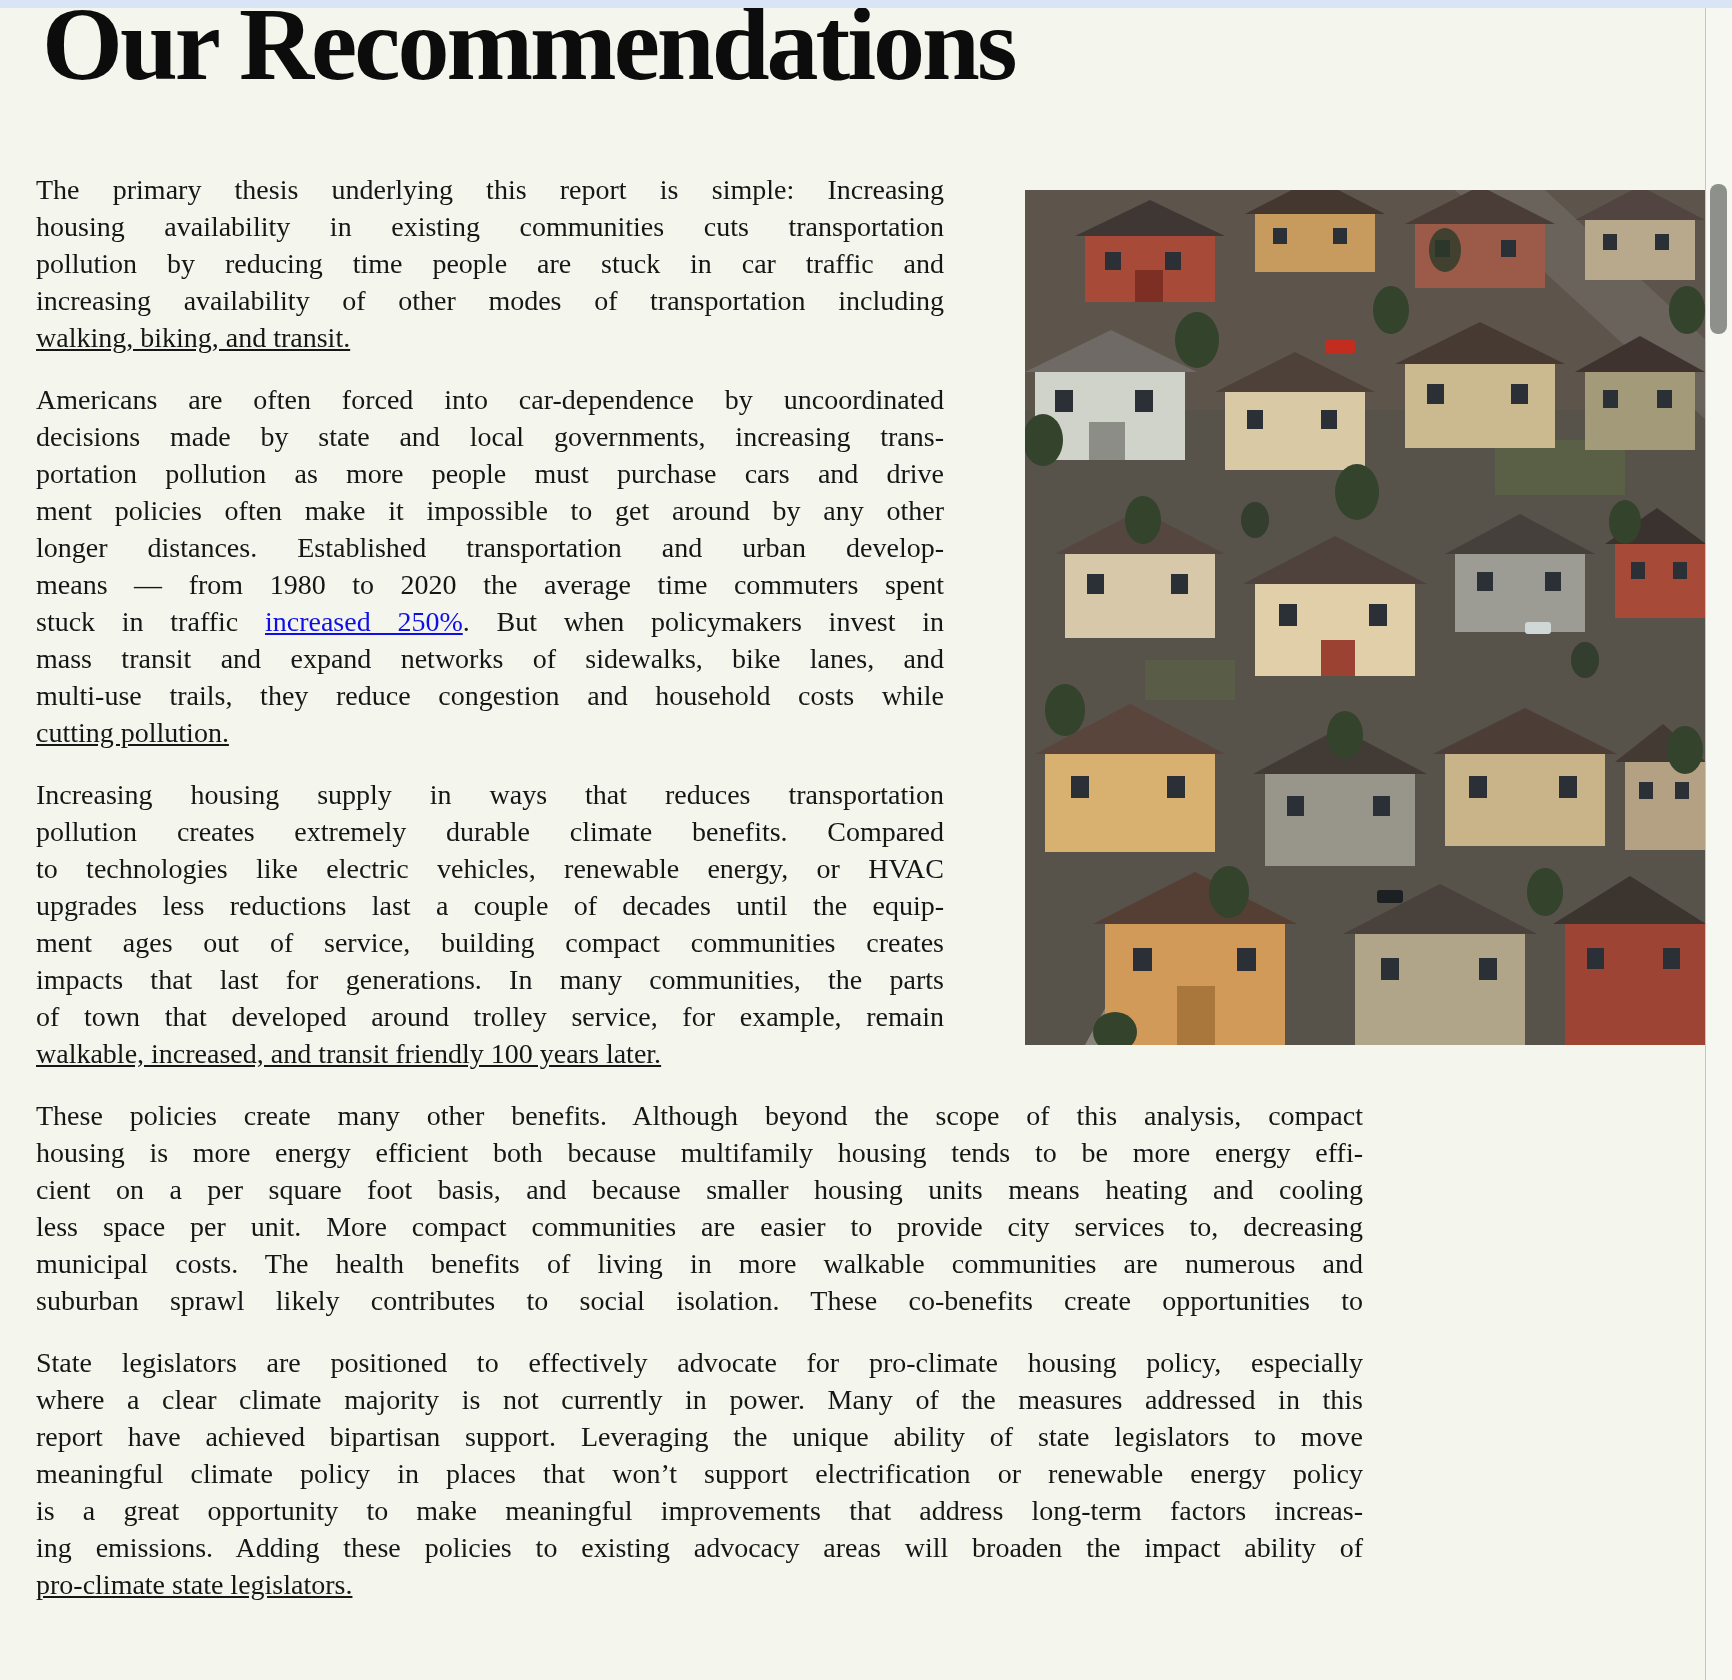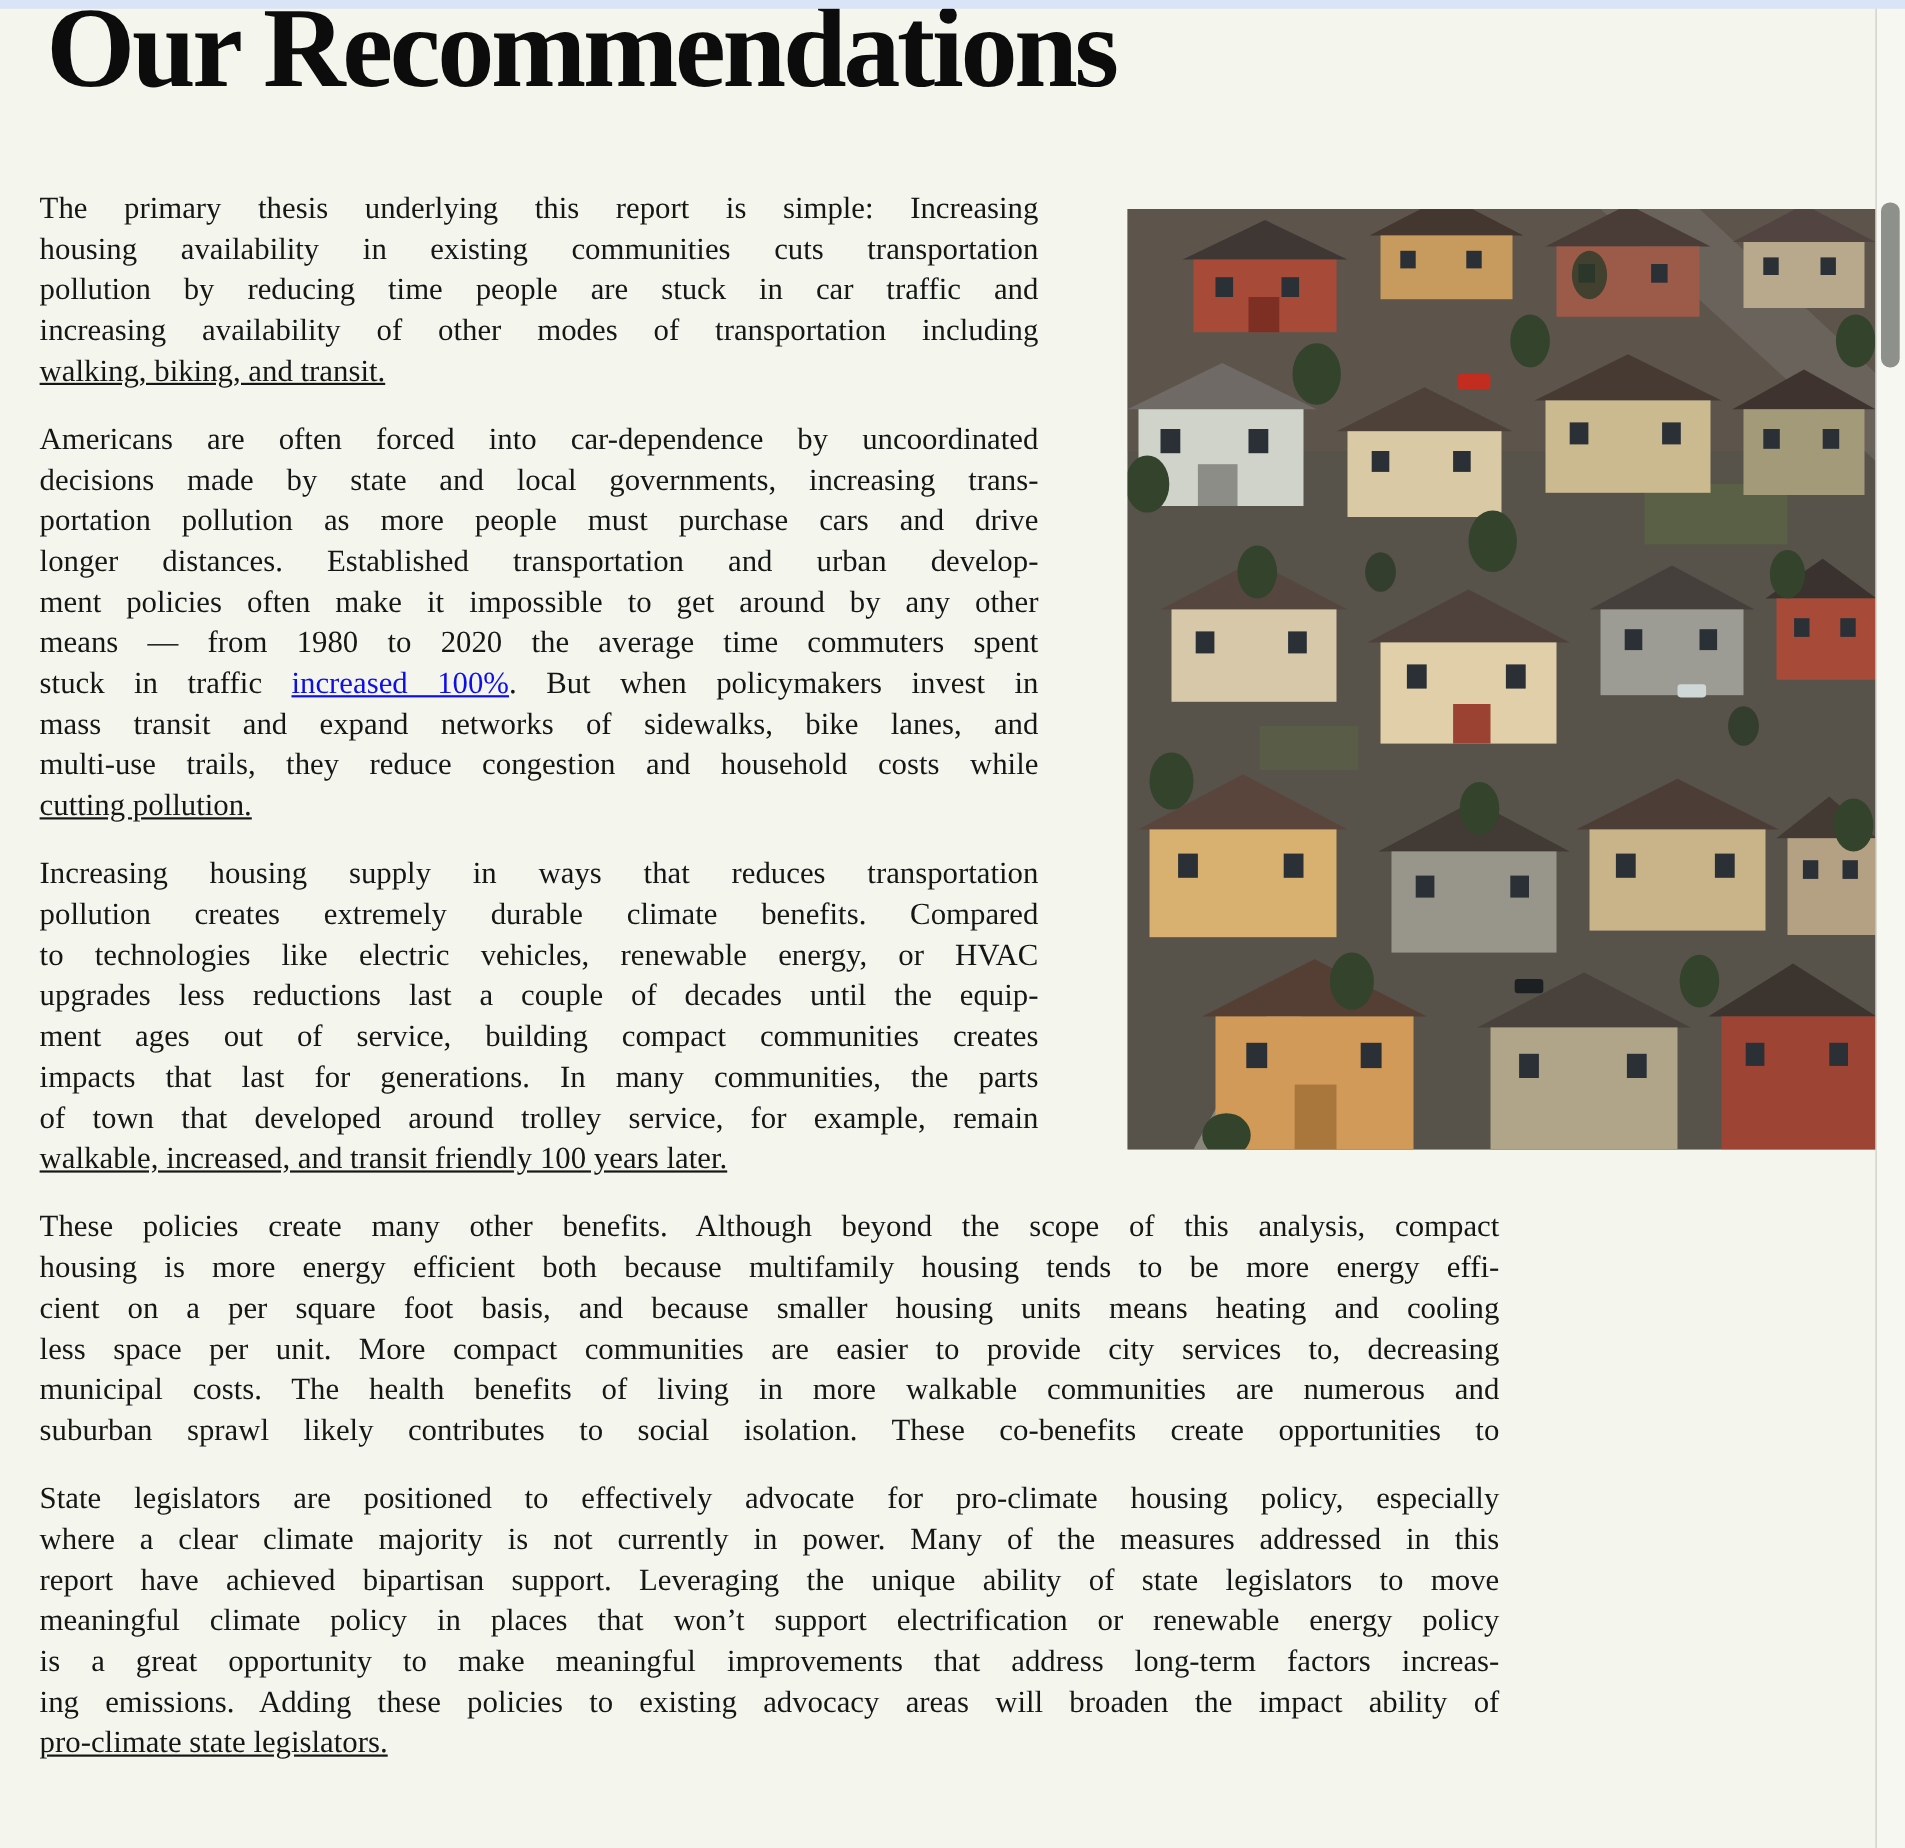--- a/index.html
+++ b/index.html
@@ -89,24 +89,24 @@
       <div class="line">The primary thesis underlying this report is simple: Increasing</div>
       <div class="line">housing availability in existing communities cuts transportation</div>
       <div class="line">pollution by reducing time people are stuck in car traffic and</div>
       <div class="line">increasing availability of other modes of transportation including</div>
       <div class="line last">walking, biking, and transit.</div>
     </div>
     <div class="para narrow">
       <div class="line">Americans are often forced into car-dependence by uncoordinated</div>
       <div class="line">decisions made by state and local governments, increasing trans-</div>
       <div class="line">portation pollution as more people must purchase cars and drive</div>
+      <div class="line">ment policies often make it impossible to get around by any other</div>
       <div class="line">longer distances. Established transportation and urban develop-</div>
-      <div class="line">ment policies often make it impossible to get around by any other</div>
       <div class="line">means — from 1980 to 2020 the average time commuters spent</div>
-      <div class="line">stuck in traffic <a href="#" class="inline-link">increased 100%</a>. But when policymakers invest in</div>
+      <div class="line">stuck in traffic <a href="#" class="inline-link">increased 250%</a>. But when policymakers invest in</div>
       <div class="line">mass transit and expand networks of sidewalks, bike lanes, and</div>
       <div class="line">multi-use trails, they reduce congestion and household costs while</div>
       <div class="line last">cutting pollution.</div>
     </div>
     <div class="para narrow">
       <div class="line">Increasing housing supply in ways that reduces transportation</div>
       <div class="line">pollution creates extremely durable climate benefits. Compared</div>
       <div class="line">to technologies like electric vehicles, renewable energy, or HVAC</div>
       <div class="line">upgrades less reductions last a couple of decades until the equip-</div>
       <div class="line">ment ages out of service, building compact communities creates</div>

